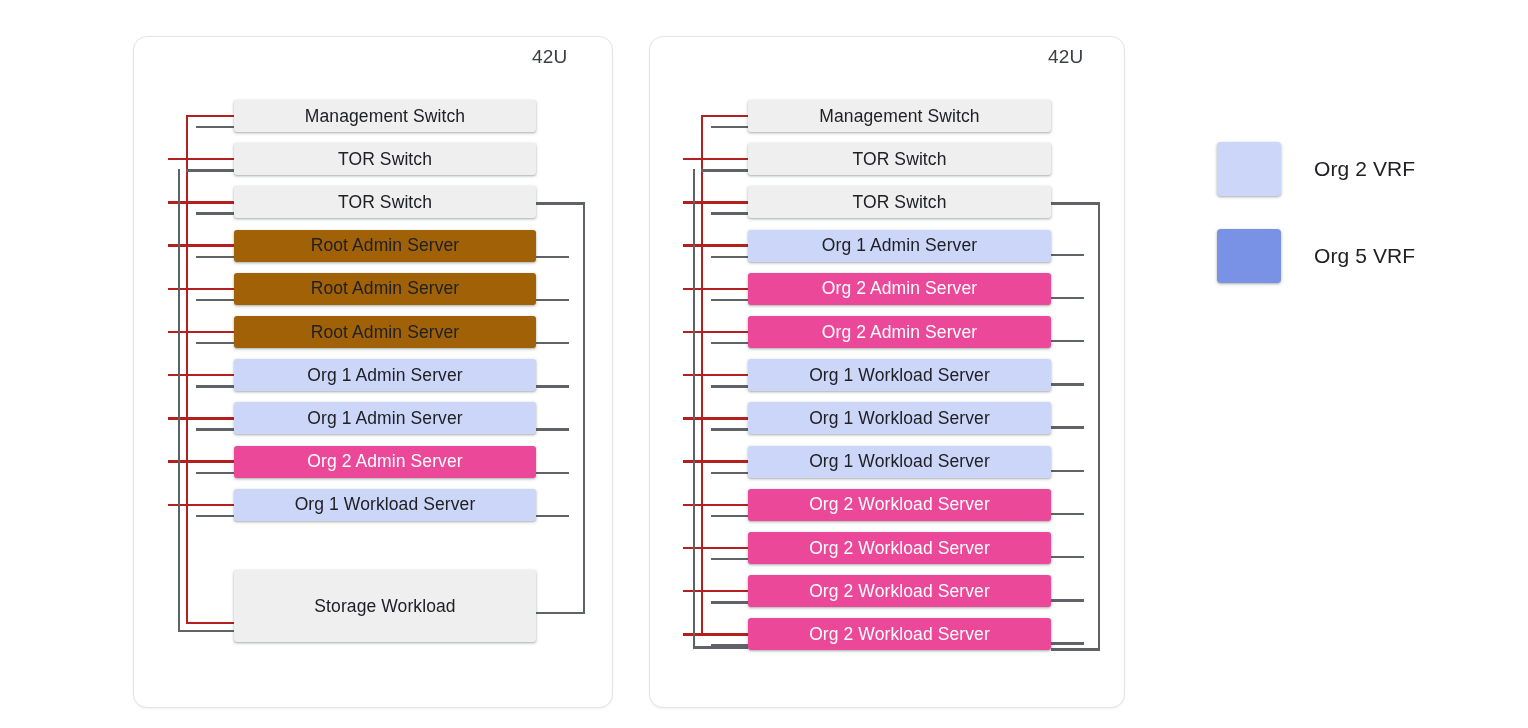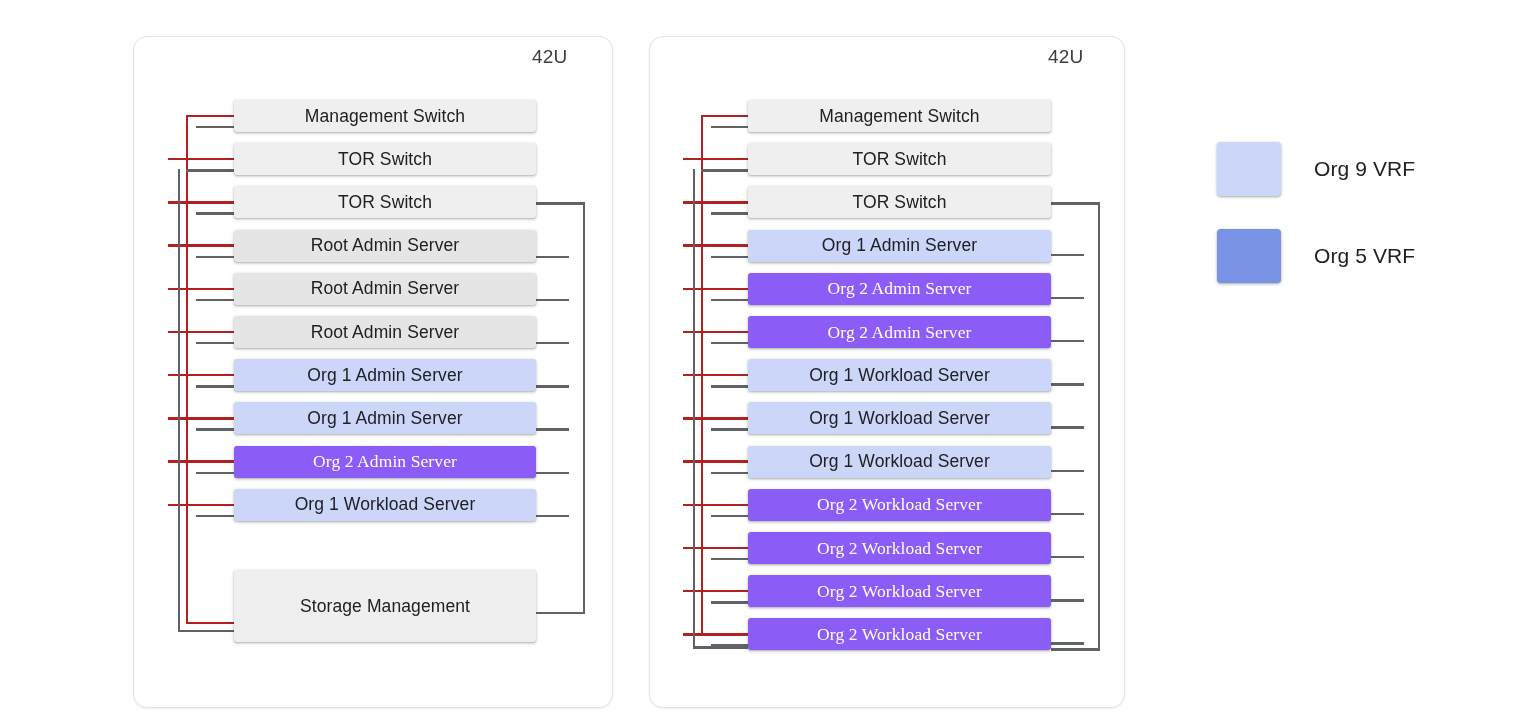--- a/index.html
+++ b/index.html
@@ -48,23 +48,23 @@
     border-radius: 3px;
     display: flex;
     align-items: center;
     justify-content: center;
     font-size: 17.5px;
     letter-spacing: 0.1px;
     white-space: nowrap;
     box-shadow: 0 1px 2px rgba(60,64,67,0.30), 0 1px 3px 1px rgba(60,64,67,0.12);
   }
   .unit.infra   { background: #efefef; color: #202124; }
-  .unit.root    { background: #e5e5e5; color: #202124; }
+  .unit.root    { background: #a16207; color: #202124; }
   .unit.org1    { background: #ccd6f9; color: #202124; }
-  .unit.org2    { background: #8b5cf6; color: #ffffff; font-family: Liberation Serif, serif; }
+  .unit.org2    { background: #ec4899; color: #ffffff; }
 
   
   .wire {
     position: absolute;
   }
   .wire.red-h   { background: #b3201f; height: 2.4px; }
   .wire.red-v   { background: #b3201f; width: 2.4px; }
   .wire.gray-h  { background: #5f6368; height: 2.4px; }
   .wire.gray-v  { background: #5f6368; width: 2.4px; }
 
@@ -191,42 +191,42 @@
       <div class="unit infra" style="left:234px; top:100px; width:302px;">Management Switch</div>
       <div class="unit infra" style="left:234px; top:143.2px; width:302px;">TOR Switch</div>
       <div class="unit infra" style="left:234px; top:186.4px; width:302px;">TOR Switch</div>
       <div class="unit root" style="left:234px; top:229.60000000000002px; width:302px;">Root Admin Server</div>
       <div class="unit root" style="left:234px; top:272.8px; width:302px;">Root Admin Server</div>
       <div class="unit root" style="left:234px; top:316px; width:302px;">Root Admin Server</div>
       <div class="unit org1" style="left:234px; top:359.20000000000005px; width:302px;">Org 1 Admin Server</div>
       <div class="unit org1" style="left:234px; top:402.40000000000003px; width:302px;">Org 1 Admin Server</div>
       <div class="unit org2" style="left:234px; top:445.6px; width:302px;">Org 2 Admin Server</div>
       <div class="unit org1" style="left:234px; top:488.8px; width:302px;">Org 1 Workload Server</div>
-      <div class="unit infra" style="left:234px; top:570px; width:302px; height:72px;">Storage Management</div>
+      <div class="unit infra" style="left:234px; top:570px; width:302px; height:72px;">Storage Workload</div>
     </div>
   <div id="units-right">
       <div class="unit infra" style="left:748px; top:100px; width:303px;">Management Switch</div>
       <div class="unit infra" style="left:748px; top:143.2px; width:303px;">TOR Switch</div>
       <div class="unit infra" style="left:748px; top:186.4px; width:303px;">TOR Switch</div>
       <div class="unit org1" style="left:748px; top:229.60000000000002px; width:303px;">Org 1 Admin Server</div>
       <div class="unit org2" style="left:748px; top:272.8px; width:303px;">Org 2 Admin Server</div>
       <div class="unit org2" style="left:748px; top:316px; width:303px;">Org 2 Admin Server</div>
       <div class="unit org1" style="left:748px; top:359.20000000000005px; width:303px;">Org 1 Workload Server</div>
       <div class="unit org1" style="left:748px; top:402.40000000000003px; width:303px;">Org 1 Workload Server</div>
       <div class="unit org1" style="left:748px; top:445.6px; width:303px;">Org 1 Workload Server</div>
       <div class="unit org2" style="left:748px; top:488.8px; width:303px;">Org 2 Workload Server</div>
       <div class="unit org2" style="left:748px; top:532px; width:303px;">Org 2 Workload Server</div>
       <div class="unit org2" style="left:748px; top:575.2px; width:303px;">Org 2 Workload Server</div>
       <div class="unit org2" style="left:748px; top:618.4000000000001px; width:303px;">Org 2 Workload Server</div>
     </div>
 
   <div id="legend">
     <div class="legend-row">
       <div class="legend-swatch" style="background:#ccd6f9;"></div>
-      <div class="legend-label">Org 9 VRF</div>
+      <div class="legend-label">Org 2 VRF</div>
     </div>
     <div class="legend-row">
       <div class="legend-swatch" style="background:#7a92e6;"></div>
       <div class="legend-label">Org 5 VRF</div>
     </div>
   </div>
 
 </div>
 
 </body></html>

